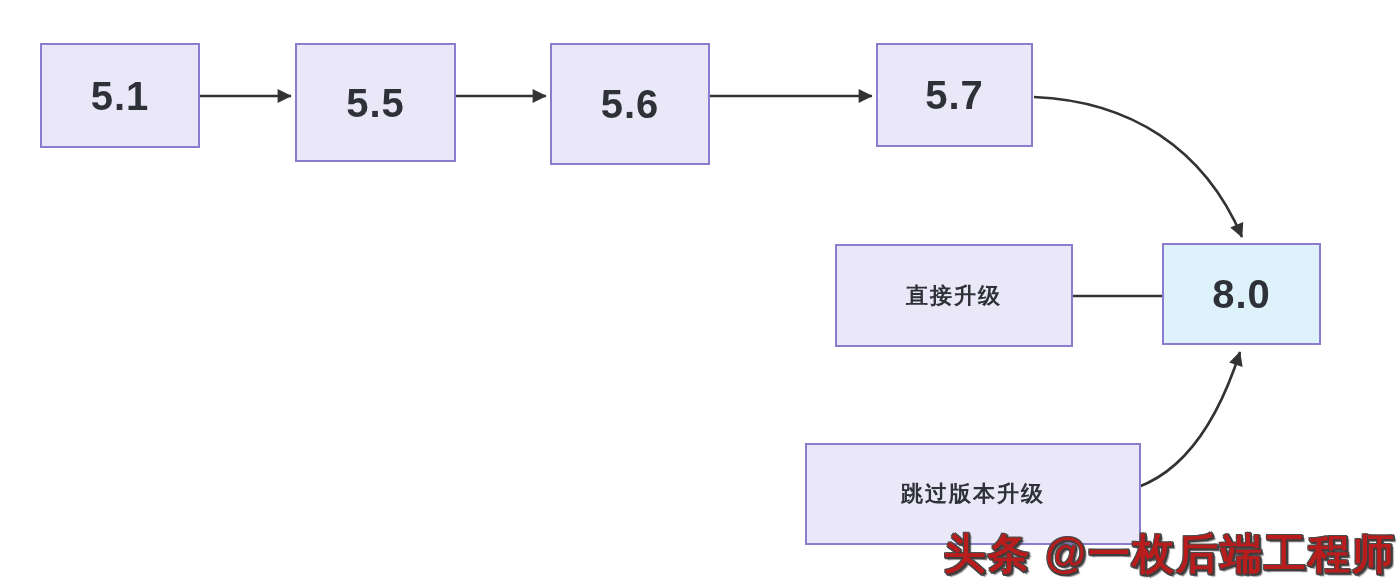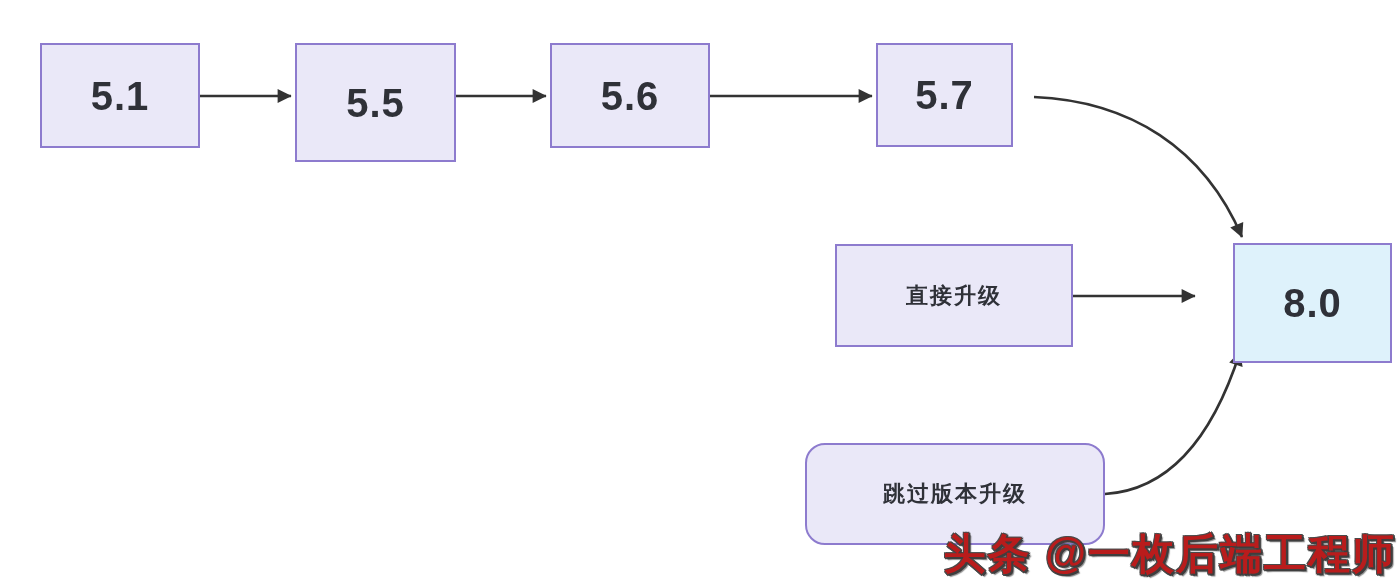--- a/index.html
+++ b/index.html
@@ -43,25 +43,25 @@
     border: 2px solid var(--node-border);
     color: var(--text);
     font-weight: 600;
     line-height: 1;
   }
   .node.version { font-size: 40px; letter-spacing: 1px; }
   .node.action  { font-size: 22px; letter-spacing: 2px; }
   .node.highlight { background: var(--highlight-fill); }
   #node-5-1 { left: 40px;   top: 43px;  width: 160px; height: 105px; }
   #node-5-5 { left: 295px;  top: 43px;  width: 161px; height: 119px; }
-  #node-5-6 { left: 550px;  top: 43px;  width: 160px; height: 105px; }
-  #node-5-7 { left: 876px;  top: 43px;  width: 137px; height: 104px; }
+  #node-5-6 { left: 550px;  top: 43px;  width: 160px; height: 122px; }
+  #node-5-7 { left: 876px;  top: 43px;  width: 157px; height: 104px; }
   #node-direct { left: 835px; top: 244px; width: 238px; height: 103px; }
-  #node-8-0 { left: 1233px; top: 243px; width: 159px; height: 120px; }
-  #node-skip { left: 805px; top: 443px; width: 300px; height: 102px; border-radius: 20px; }
+  #node-8-0 { left: 1162px; top: 243px; width: 159px; height: 102px; }
+  #node-skip { left: 805px; top: 443px; width: 336px; height: 102px; }
   .watermark {
     position: absolute;
     right: 4px;
     top: 526px;
     font-size: 42px;
     font-weight: 700;
     letter-spacing: 2px;
     color: #b91c1c;
     white-space: nowrap;
     text-shadow:

